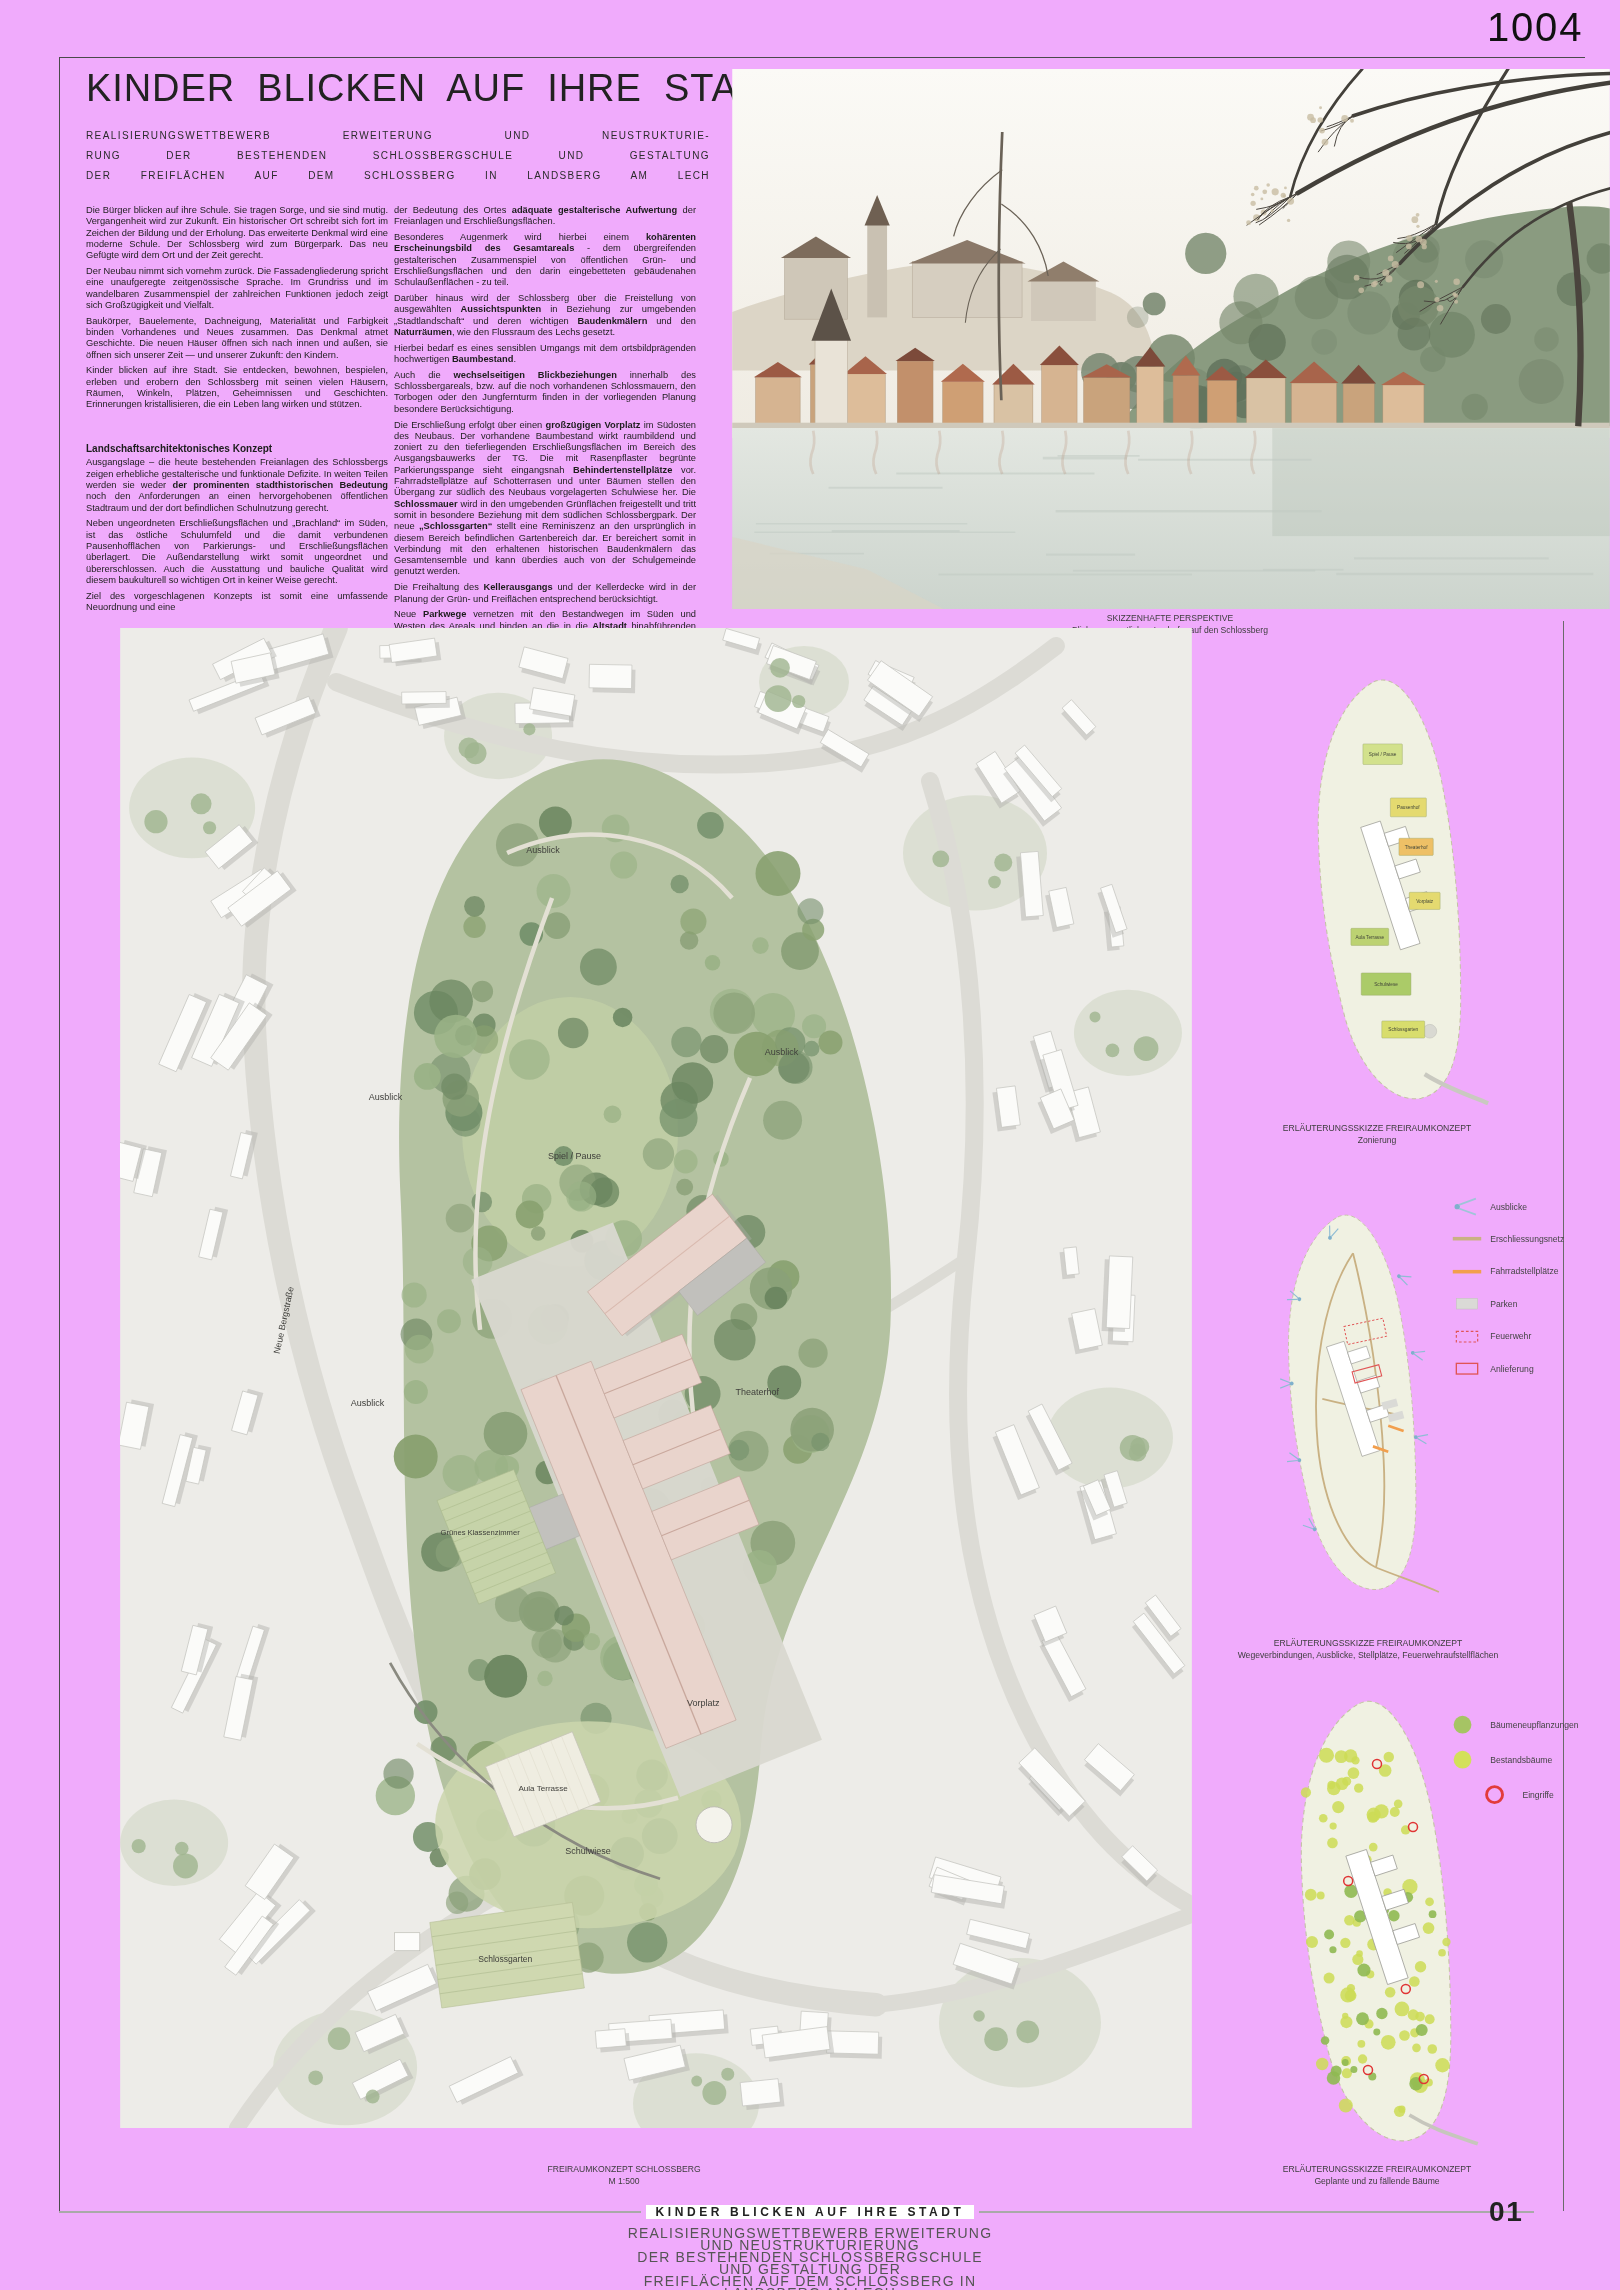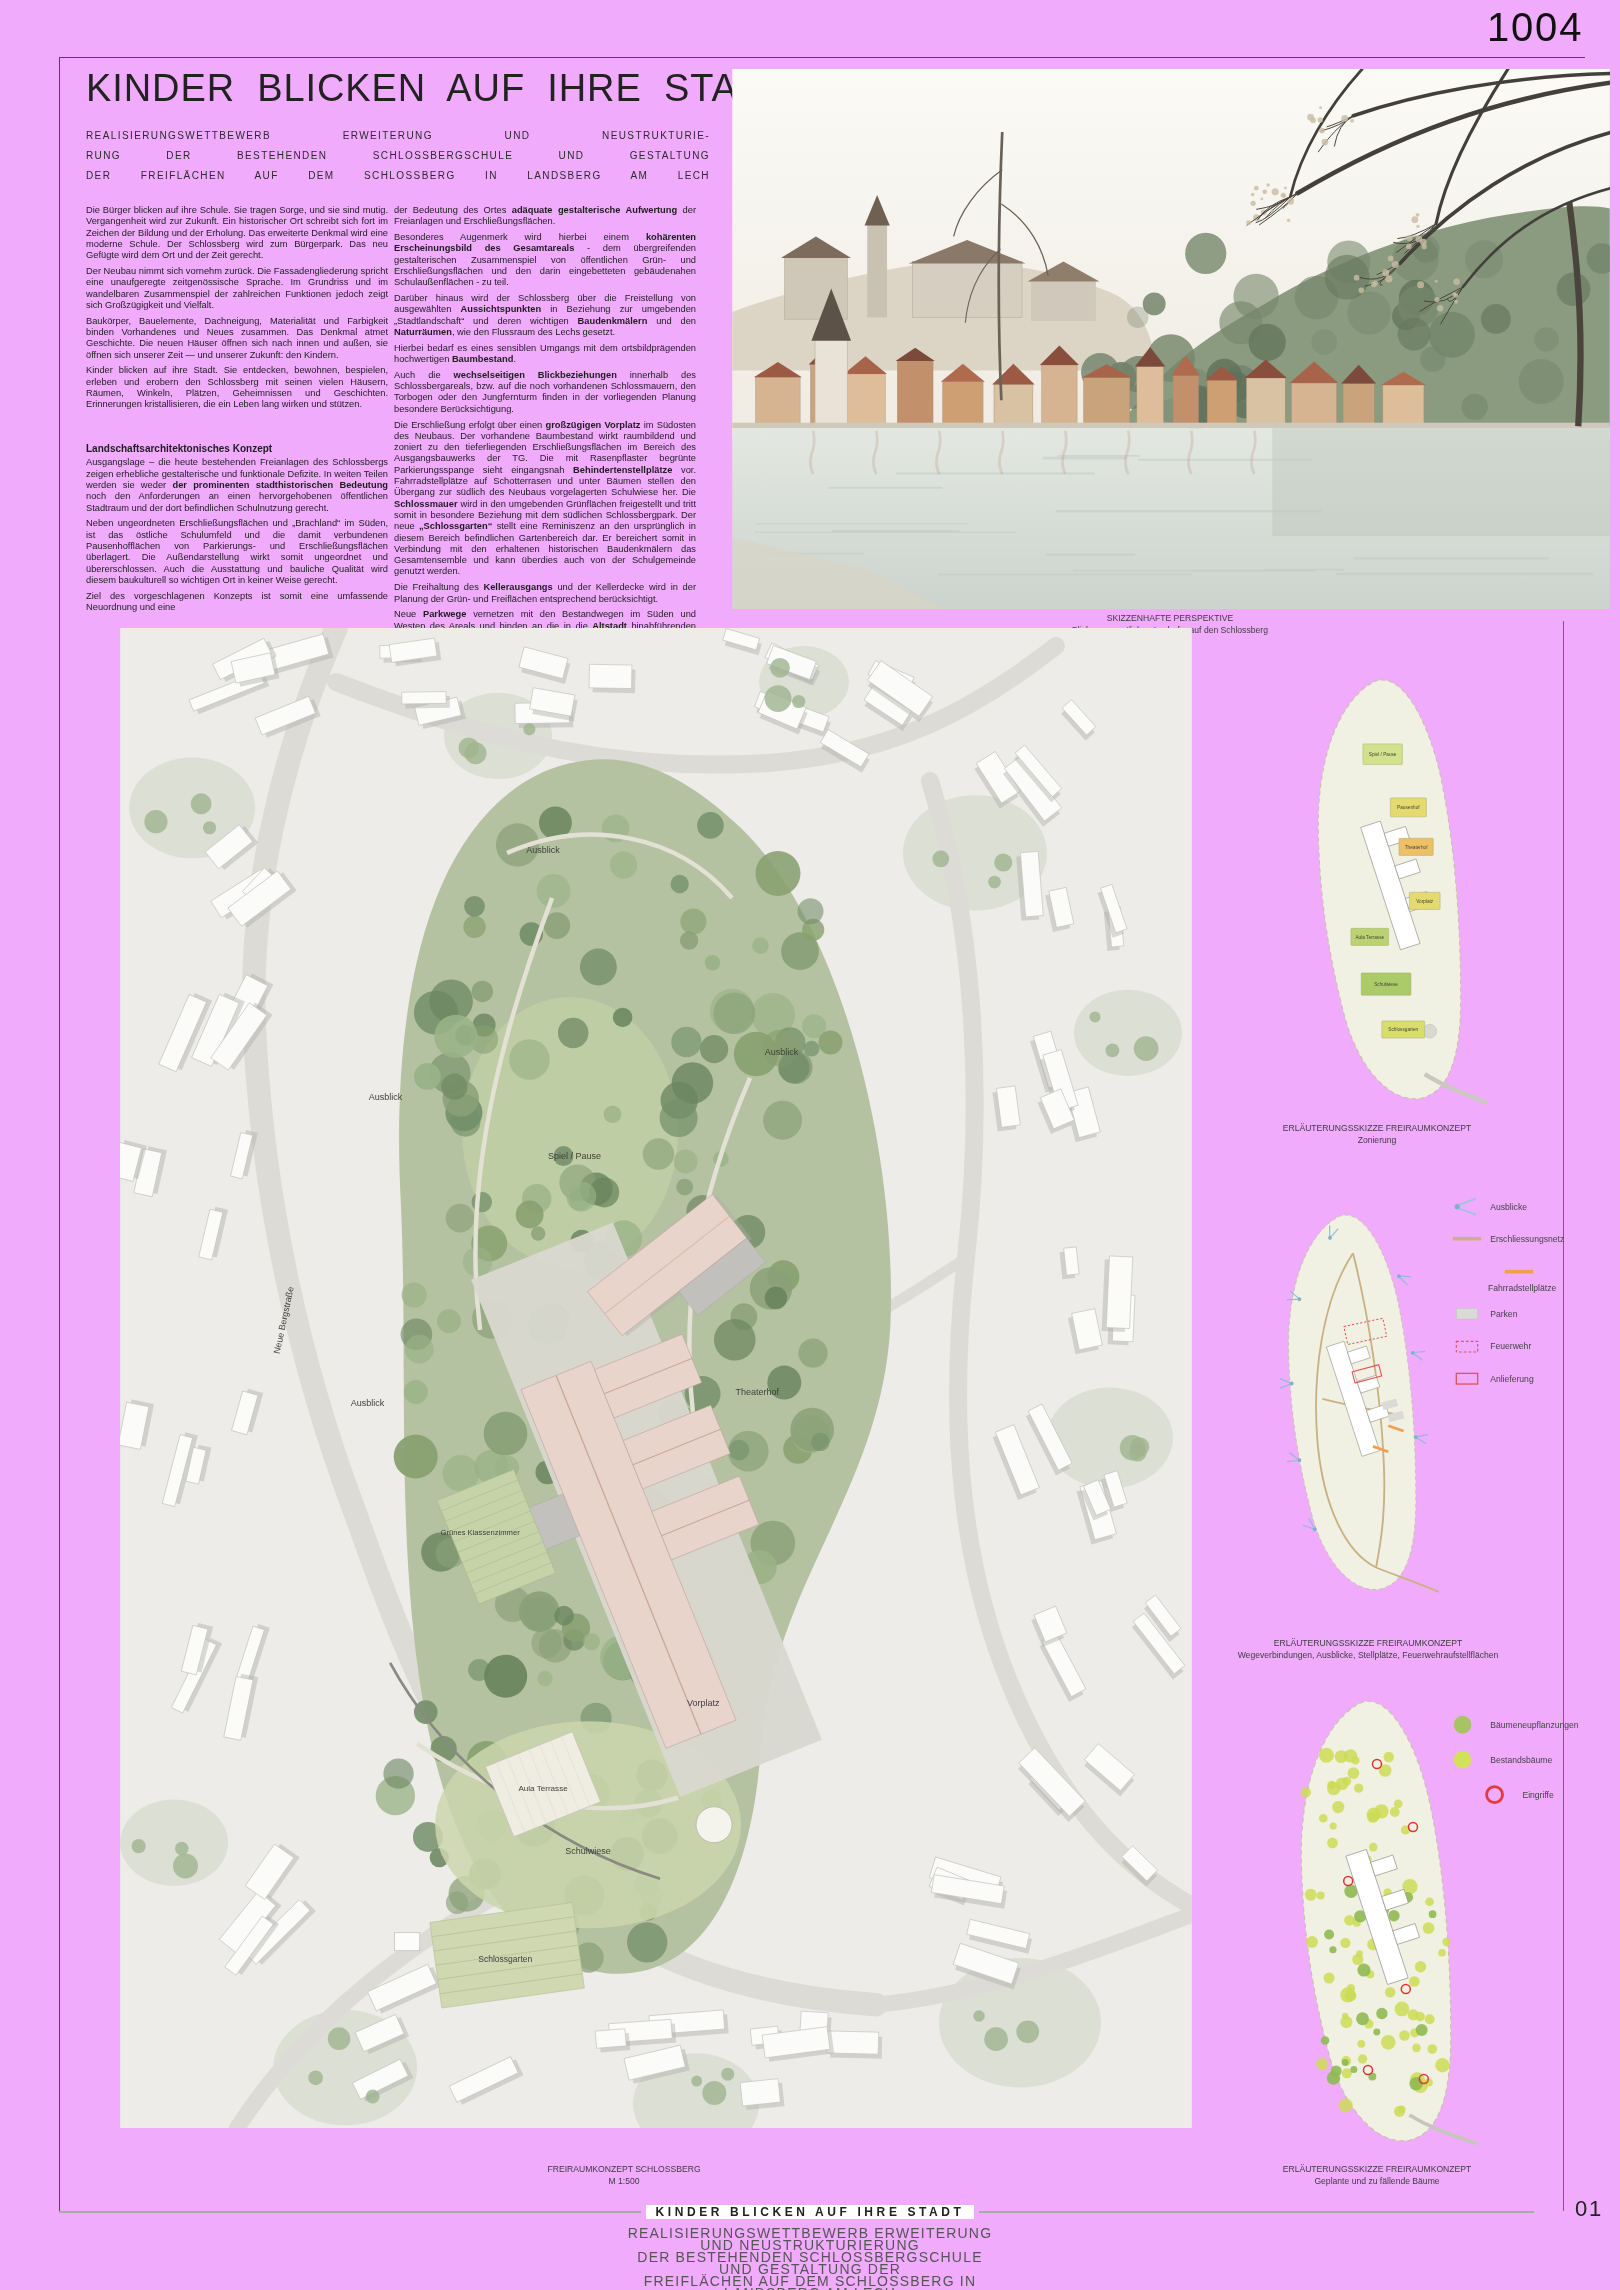--- a/index.html
+++ b/index.html
@@ -31,21 +31,21 @@
   .cap .c2{font-size:8.6px;line-height:11.7px;}
   
   .legend{width:135px;}
   .leg-row{display:flex;align-items:center;}
   .leg-row .lab{font-size:8.6px;color:#444;margin-left:7.2px;white-space:nowrap;}
   
   .footer{left:621px;top:2203px;width:378px;text-align:center;}
   .footer .ft{font-size:12px;font-weight:bold;letter-spacing:3.6px;color:#222;background:#fff;display:inline-block;padding:0 9px;}
   .footer .fs{font-size:14px;letter-spacing:1.2px;line-height:12px;color:#555;}
   .footer .fs:first-of-type{margin-top:8px;}
-  .page-number{left:1575px;top:2196px;font-size:22px;letter-spacing:1.8px;color:#222;}
+  .page-number{left:1489px;top:2196px;font-size:28px;letter-spacing:1.8px;color:#222;font-weight:bold;}
   svg text{font-family:"Liberation Sans",sans-serif;}
 </style>
 </head>
 <body>
 
 <div class="board">
 
   <div class="abs frame-left"></div>
   <div class="abs frame-top"></div>
   <div class="abs frame-right"></div>
@@ -1085,21 +1085,21 @@
           <line x1="9" y1="15" x2="28" y2="22" stroke="#9fc4d8" stroke-width="2"></line>
         </svg>
         <span class="lab">Ausblicke</span>
       </div>
       <div class="leg-row" style="margin-bottom: 9px;">
         <svg width="32" height="23.4" viewBox="0 0 36 26">
           <line x1="2" y1="13" x2="34" y2="13" stroke="#c9b183" stroke-width="4"></line>
         </svg>
         <span class="lab">Erschliessungsnetz</span>
       </div>
-      <div class="leg-row" style="margin-bottom: 9px; flex-direction: column;">
+      <div class="leg-row" style="margin-bottom: 9px;">
         <svg width="32" height="23.4" viewBox="0 0 36 26">
           <line x1="2" y1="13" x2="34" y2="13" stroke="#f29f4d" stroke-width="4"></line>
         </svg>
         <span class="lab">Fahrradstellplätze</span>
       </div>
       <div class="leg-row" style="margin-bottom: 9px;">
         <svg width="32" height="23.4" viewBox="0 0 36 26">
           <rect x="6" y="7" width="24" height="12" fill="#dadad6" stroke="#c2c2be" stroke-width="0.6"></rect>
         </svg>
         <span class="lab">Parken</span>

